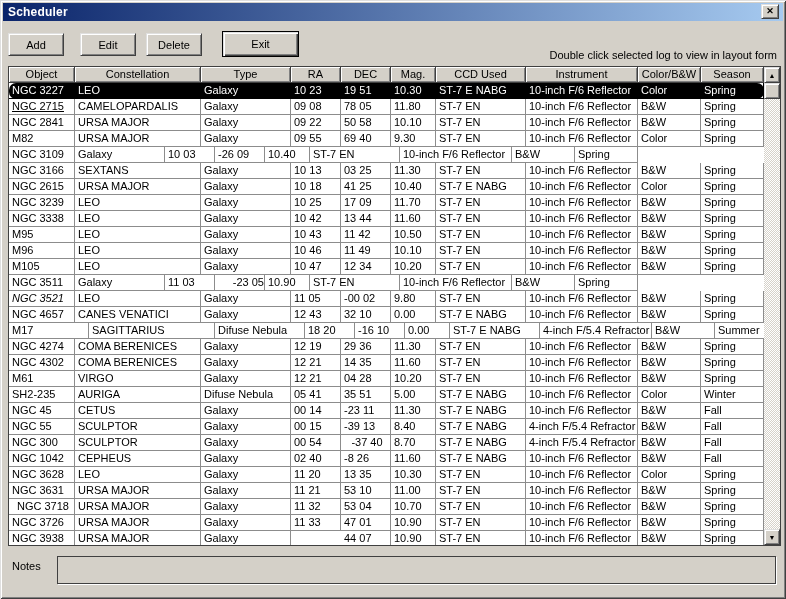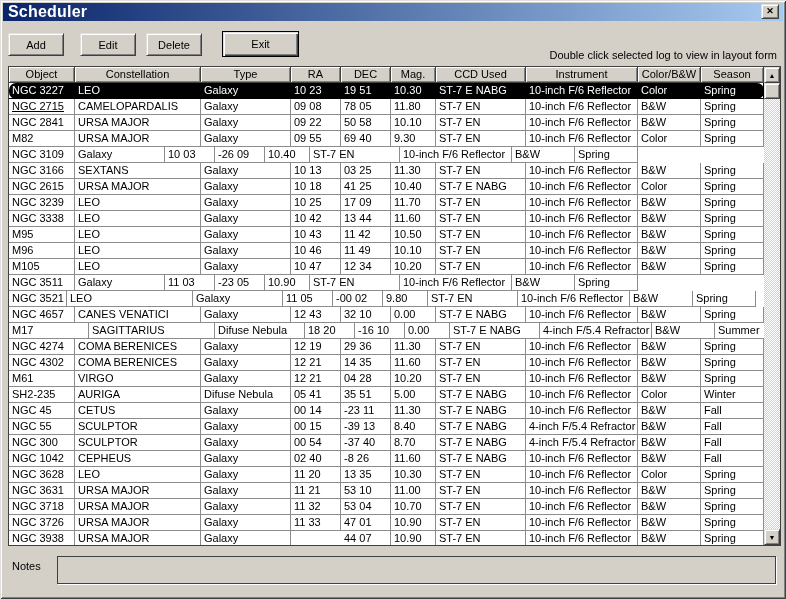--- a/index.html
+++ b/index.html
@@ -8,21 +8,21 @@
     font-family:"Liberation Sans", sans-serif; font-size:11px; color:#000;
     box-shadow: inset 1px 1px 0 #dfdfdf, inset -1px -1px 0 #404040,
                 inset 2px 2px 0 #ffffff, inset -2px -2px 0 #808080;
     overflow:hidden;
   }
   .titlebar {
     position:absolute; left:3px; top:3px; right:3px; height:18px;
     background: linear-gradient(to right, var(--title-left,#0a246a), var(--title-right,#a6caf0));
     display:flex; align-items:center; padding-left:5px; box-sizing:border-box;
   }
-  .title-text { color:#fff; font-weight:bold; font-size:16px; letter-spacing:0.2px; }
+  .title-text { color:#fff; font-weight:bold; font-size:12px; letter-spacing:0.2px; }
   .close-btn {
     position:absolute; top:4px; right:7px; width:18px; height:15px;
     background:#d4d0c8; border:1px solid; border-color:#dfdfdf #404040 #404040 #dfdfdf;
     box-shadow: inset 1px 1px 0 #fff, inset -1px -1px 0 #808080;
     display:flex; align-items:center; justify-content:center;
     font-size:9px; font-weight:bold; line-height:1; box-sizing:border-box; cursor:default;
   }
   .btn {
     position:absolute; height:23px; background:#d4d0c8;
     border:1px solid; border-color:#dfdfdf #404040 #404040 #dfdfdf;
@@ -260,29 +260,29 @@
             <div class="cell" style="width: 45px;">10.20</div>
             <div class="cell" style="width: 90px;">ST-7 EN</div>
             <div class="cell" style="width: 112px;">10-inch F/6 Reflector</div>
             <div class="cell" style="width: 63px;">B&amp;W</div>
             <div class="cell" style="width: 63px;">Spring</div>
           </div>
           <div class="row">
             <div class="cell" style="width: 66px;">NGC 3511</div>
             <div class="cell" style="width: 90px;">Galaxy</div>
             <div class="cell" style="width: 50px;">11 03</div>
-            <div class="cell" style="width: 50px;">-23 05</div>
+            <div class="cell" style="width: 50px; text-align: right;">-23 05</div>
             <div class="cell" style="width: 45px;">10.90</div>
             <div class="cell" style="width: 90px;">ST-7 EN</div>
             <div class="cell" style="width: 112px;">10-inch F/6 Reflector</div>
             <div class="cell" style="width: 63px;">B&amp;W</div>
             <div class="cell" style="width: 63px;">Spring</div>
           </div>
           <div class="row">
-            <div class="cell" style="width: 58px;">NGC 3521</div>
+            <div class="cell" style="width: 66px; font-style: italic;">NGC 3521</div>
             <div class="cell" style="width: 126px;">LEO</div>
             <div class="cell" style="width: 90px;">Galaxy</div>
             <div class="cell" style="width: 50px;">11 05</div>
             <div class="cell" style="width: 50px;">-00 02</div>
             <div class="cell" style="width: 45px;">9.80</div>
             <div class="cell" style="width: 90px;">ST-7 EN</div>
             <div class="cell" style="width: 112px;">10-inch F/6 Reflector</div>
             <div class="cell" style="width: 63px;">B&amp;W</div>
             <div class="cell" style="width: 63px;">Spring</div>
           </div>
@@ -380,21 +380,21 @@
             <div class="cell" style="width: 90px;">ST-7 E NABG</div>
             <div class="cell" style="width: 112px;">4-inch F/5.4 Refractor</div>
             <div class="cell" style="width: 63px;">B&amp;W</div>
             <div class="cell" style="width: 63px;">Fall</div>
           </div>
           <div class="row">
             <div class="cell" style="width: 66px;">NGC 300</div>
             <div class="cell" style="width: 126px;">SCULPTOR</div>
             <div class="cell" style="width: 90px;">Galaxy</div>
             <div class="cell" style="width: 50px;">00 54</div>
-            <div class="cell" style="width: 50px;">-37 40</div>
+            <div class="cell" style="width: 50px; text-align: center;">-37 40</div>
             <div class="cell" style="width: 45px;">8.70</div>
             <div class="cell" style="width: 90px;">ST-7 E NABG</div>
             <div class="cell" style="width: 112px;">4-inch F/5.4 Refractor</div>
             <div class="cell" style="width: 63px;">B&amp;W</div>
             <div class="cell" style="width: 63px;">Fall</div>
           </div>
           <div class="row">
             <div class="cell" style="width: 66px;">NGC 1042</div>
             <div class="cell" style="width: 126px;">CEPHEUS</div>
             <div class="cell" style="width: 90px;">Galaxy</div>
@@ -424,21 +424,21 @@
             <div class="cell" style="width: 90px;">Galaxy</div>
             <div class="cell" style="width: 50px;">11 21</div>
             <div class="cell" style="width: 50px;">53 10</div>
             <div class="cell" style="width: 45px;">11.00</div>
             <div class="cell" style="width: 90px;">ST-7 EN</div>
             <div class="cell" style="width: 112px;">10-inch F/6 Reflector</div>
             <div class="cell" style="width: 63px;">B&amp;W</div>
             <div class="cell" style="width: 63px;">Spring</div>
           </div>
           <div class="row">
-            <div class="cell" style="width: 66px;">NGC 3718</div>
+            <div class="cell" style="width: 66px; text-align: center;">NGC 3718</div>
             <div class="cell" style="width: 126px;">URSA MAJOR</div>
             <div class="cell" style="width: 90px;">Galaxy</div>
             <div class="cell" style="width: 50px;">11 32</div>
             <div class="cell" style="width: 50px;">53 04</div>
             <div class="cell" style="width: 45px;">10.70</div>
             <div class="cell" style="width: 90px;">ST-7 EN</div>
             <div class="cell" style="width: 112px;">10-inch F/6 Reflector</div>
             <div class="cell" style="width: 63px;">B&amp;W</div>
             <div class="cell" style="width: 63px;">Spring</div>
           </div>

